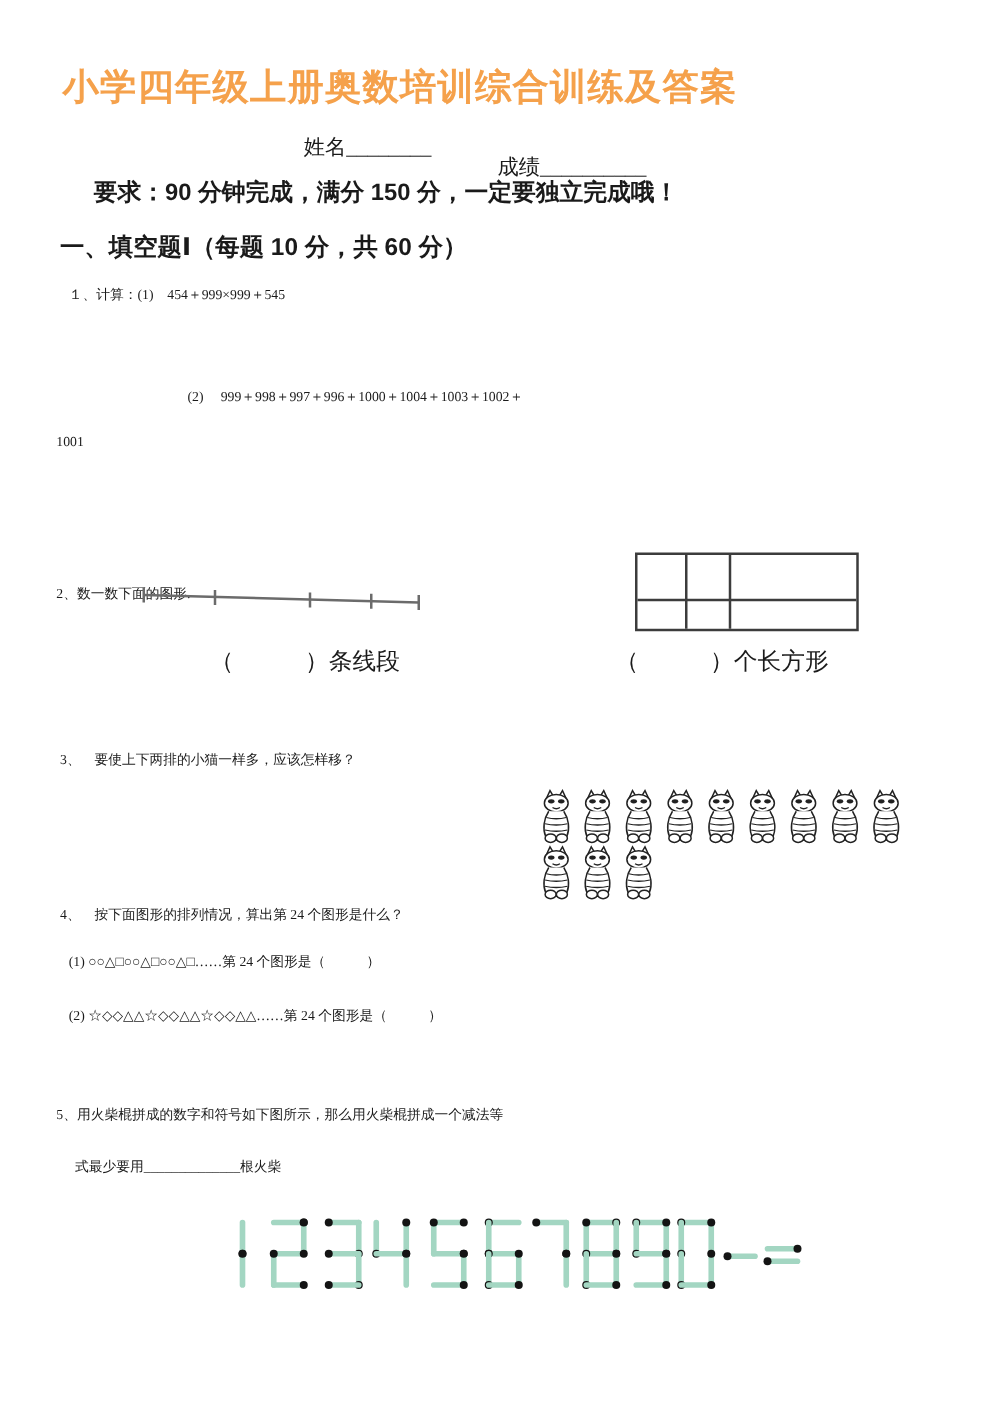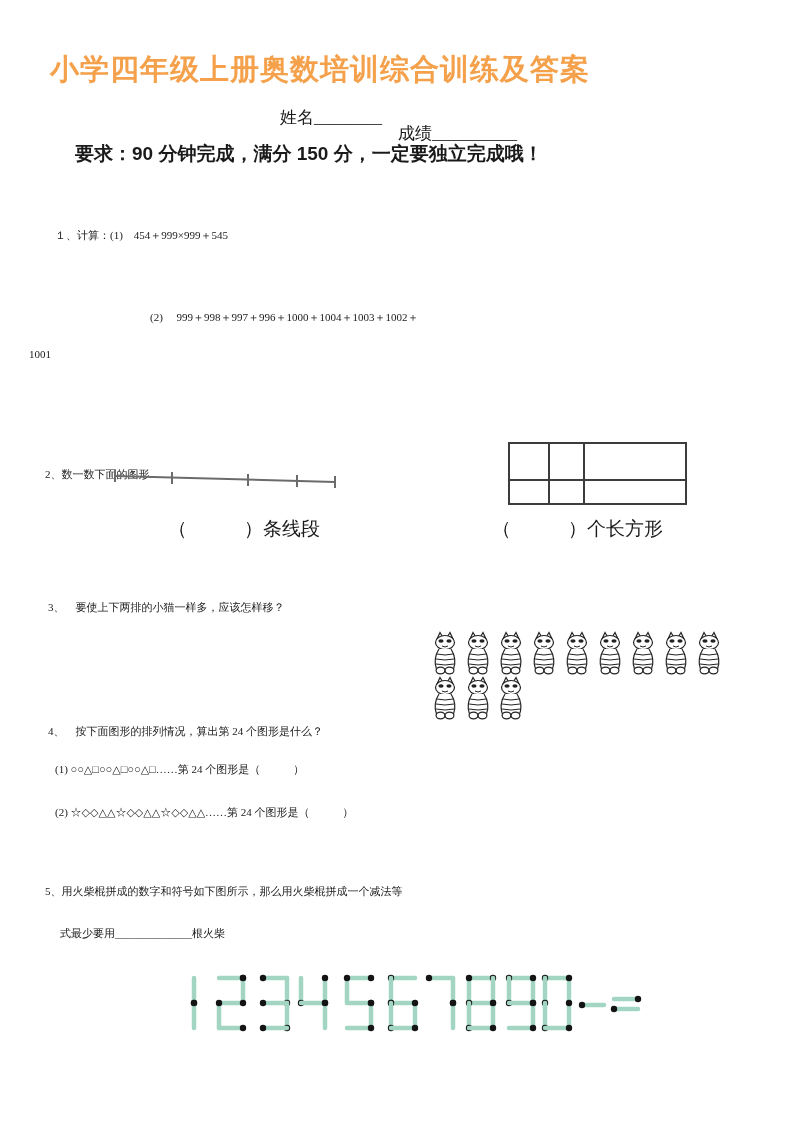--- a/index.html
+++ b/index.html
@@ -31,29 +31,30 @@
   .kitten-row{display:flex;gap:0px;}
   .kitten-row svg{display:block;}
 </style>
 </head>
 <body>
 
 <div id="page">
 
   <div class="abs title" style="top: 50px; left: 0px; color: rgb(245, 161, 75);">小学四年级上册奥数培训综合训练及答案</div>
 
-  <div class="abs name-line" style="top:106px;left:243px;margin-left:37px;">姓名________</div>
+  <div class="abs name-line" style="top:106px;left:243px;">姓名________</div>
   <div class="abs name-line" style="top:106px;left:398px;margin-top:16px;">成绩__________</div>
 
   <div class="abs bold-line" style="top:141px;left:75px;">要求：90 分钟完成，满分 150 分，一定要独立完成哦！</div>
 
+  <div class="abs bold-line" style="top:184px;left:48px;font-size:19.5px;">一、填空题Ⅰ（每题 10 分，共 60 分）</div>
 
   <div class="abs body-text" style="top:228px;left:55px;">１、计算：(1)　454＋999×999＋545</div>
   <div class="abs body-text" style="top:310px;left:150px;">(2)　 999＋998＋997＋996＋1000＋1004＋1003＋1002＋</div>
-  <div class="abs body-text" style="top:348px;left:29px;">1001</div>
+  <div class="abs body-text" style="top:348px;left:45px;">1001</div>
 
   <div class="abs body-text" style="top:432px;left:45px;margin-top:35px;">2、数一数下面的图形.</div>
 
   <svg class="abs" style="top:465px;left:105px;" width="245" height="28">
     <line x1="10" y1="11" x2="230" y2="17" stroke="#6b6b6b" stroke-width="2"></line>
     <line x1="10" y1="5" x2="10" y2="17" stroke="#6b6b6b" stroke-width="2"></line>
     <line x1="67" y1="7" x2="67" y2="19" stroke="#6b6b6b" stroke-width="2"></line>
     <line x1="143" y1="9" x2="143" y2="21" stroke="#6b6b6b" stroke-width="2"></line>
     <line x1="192" y1="10" x2="192" y2="22" stroke="#6b6b6b" stroke-width="2"></line>
     <line x1="230" y1="11" x2="230" y2="23" stroke="#6b6b6b" stroke-width="2"></line>

